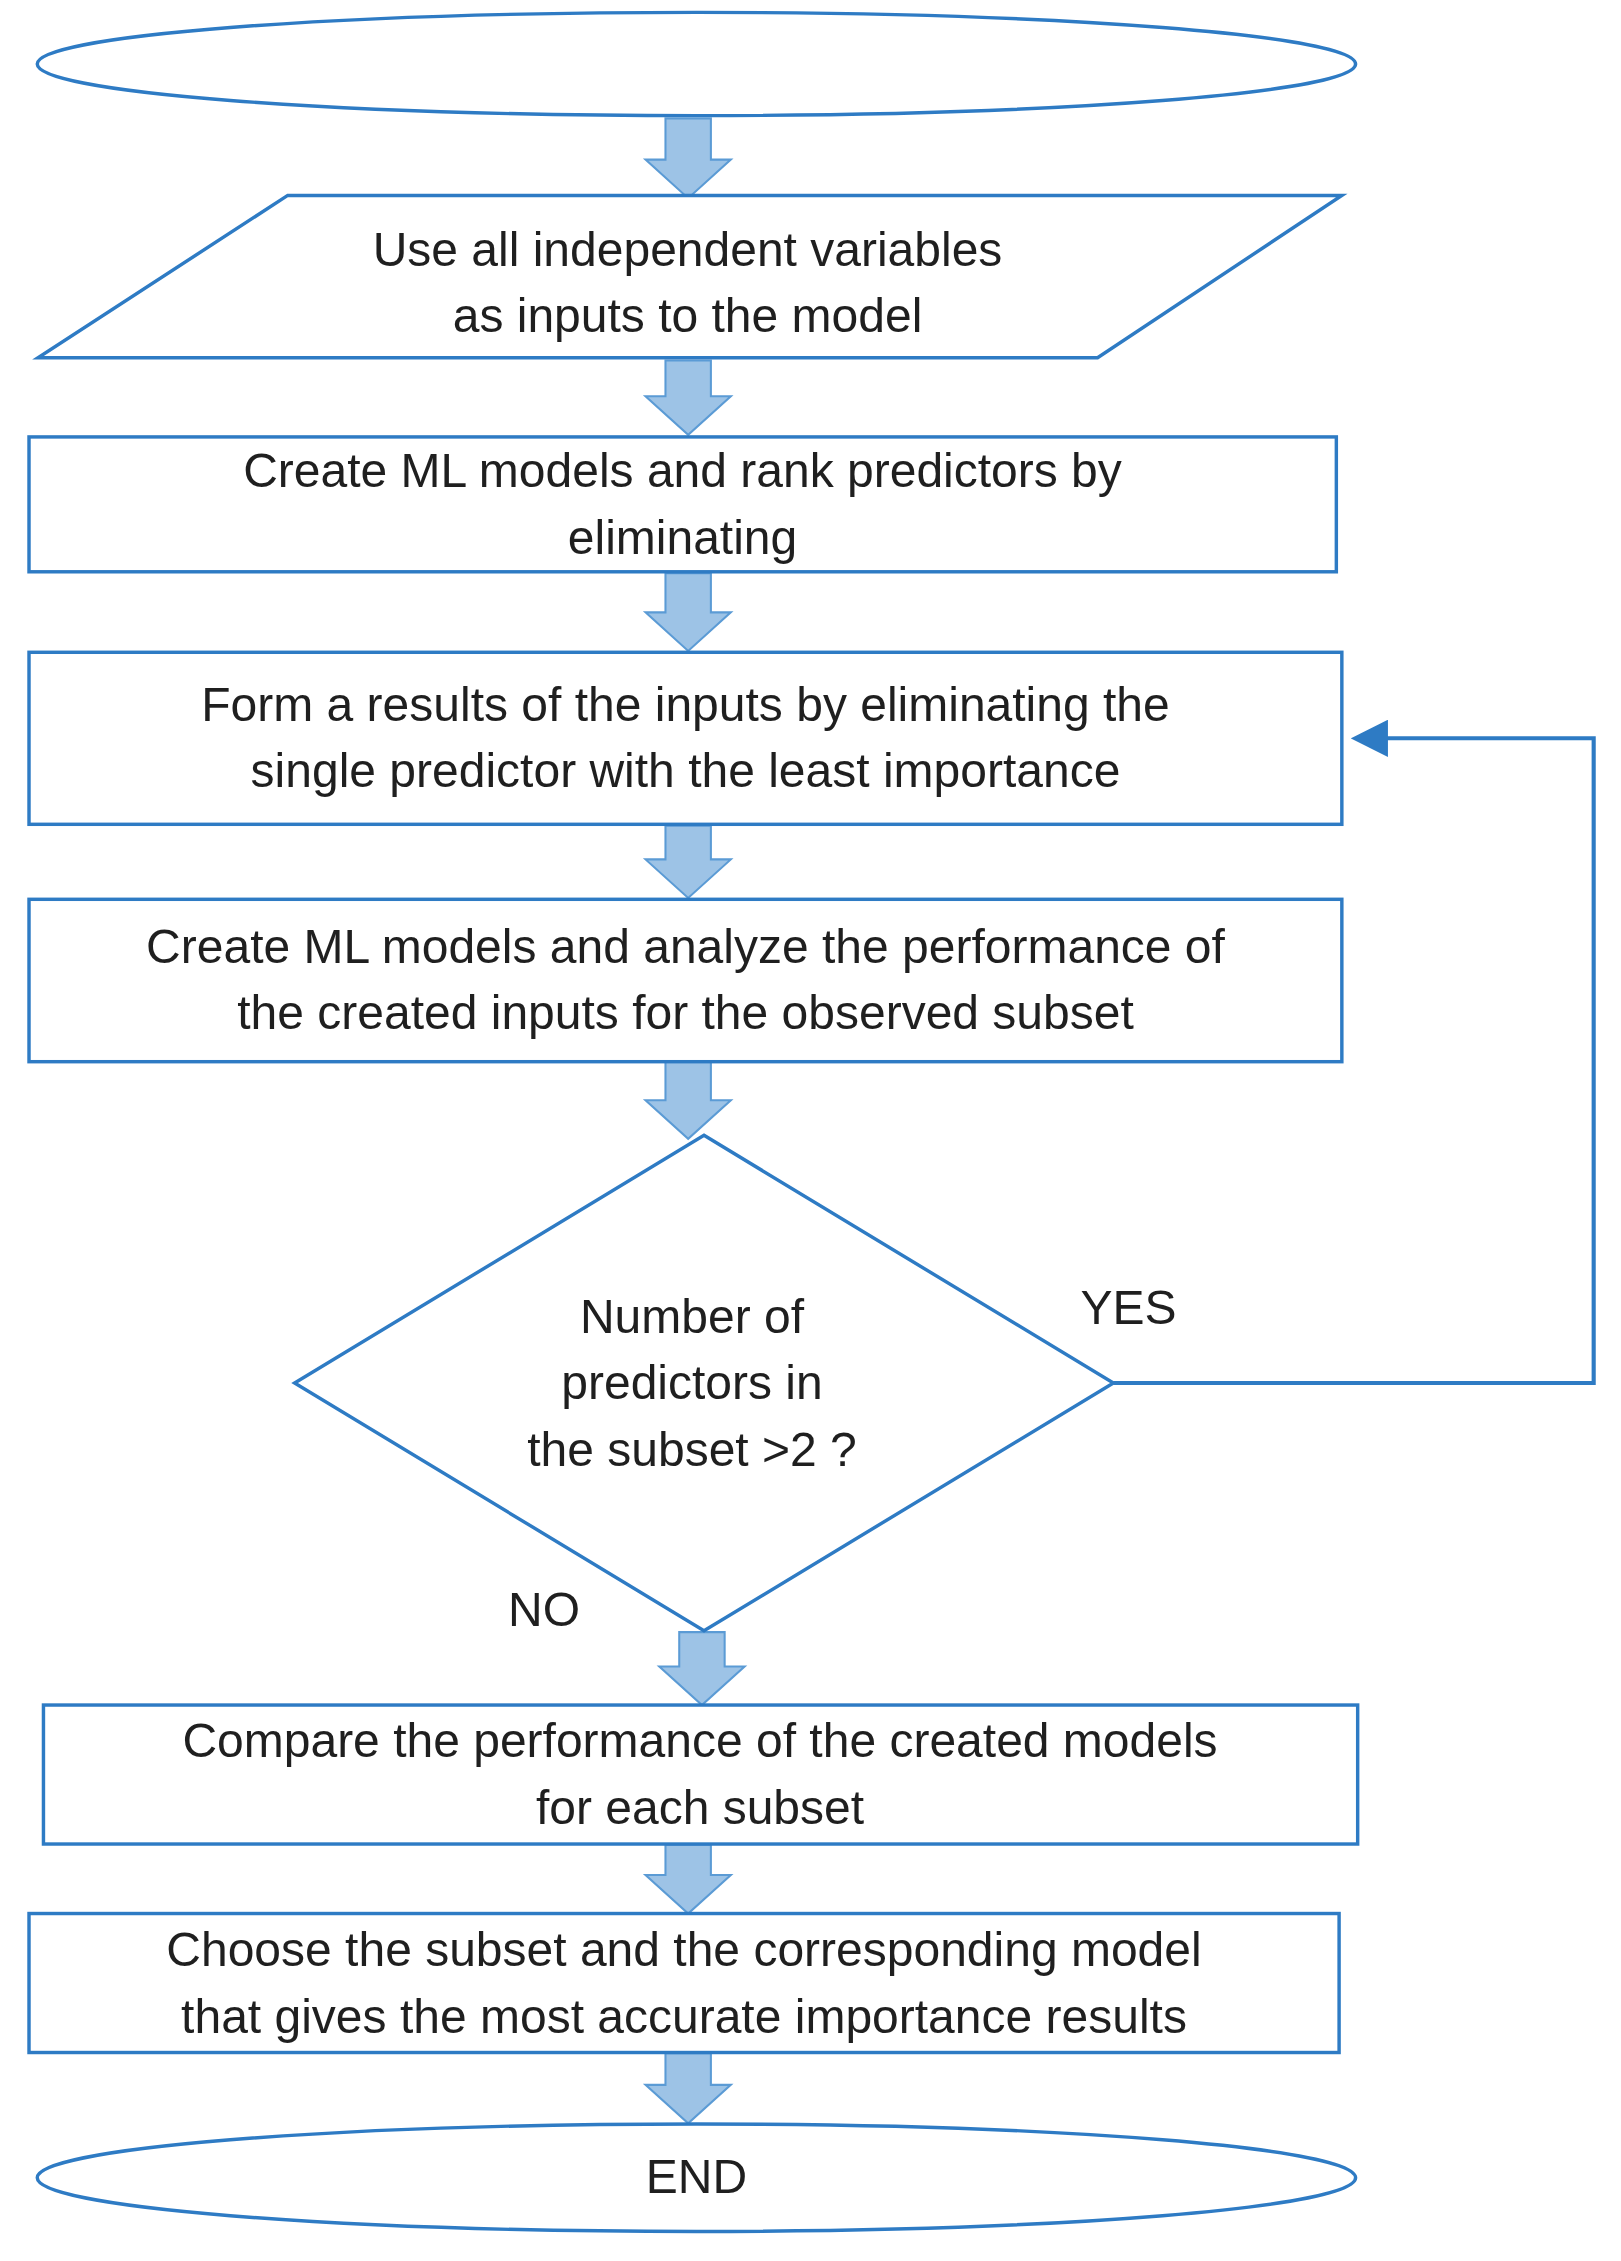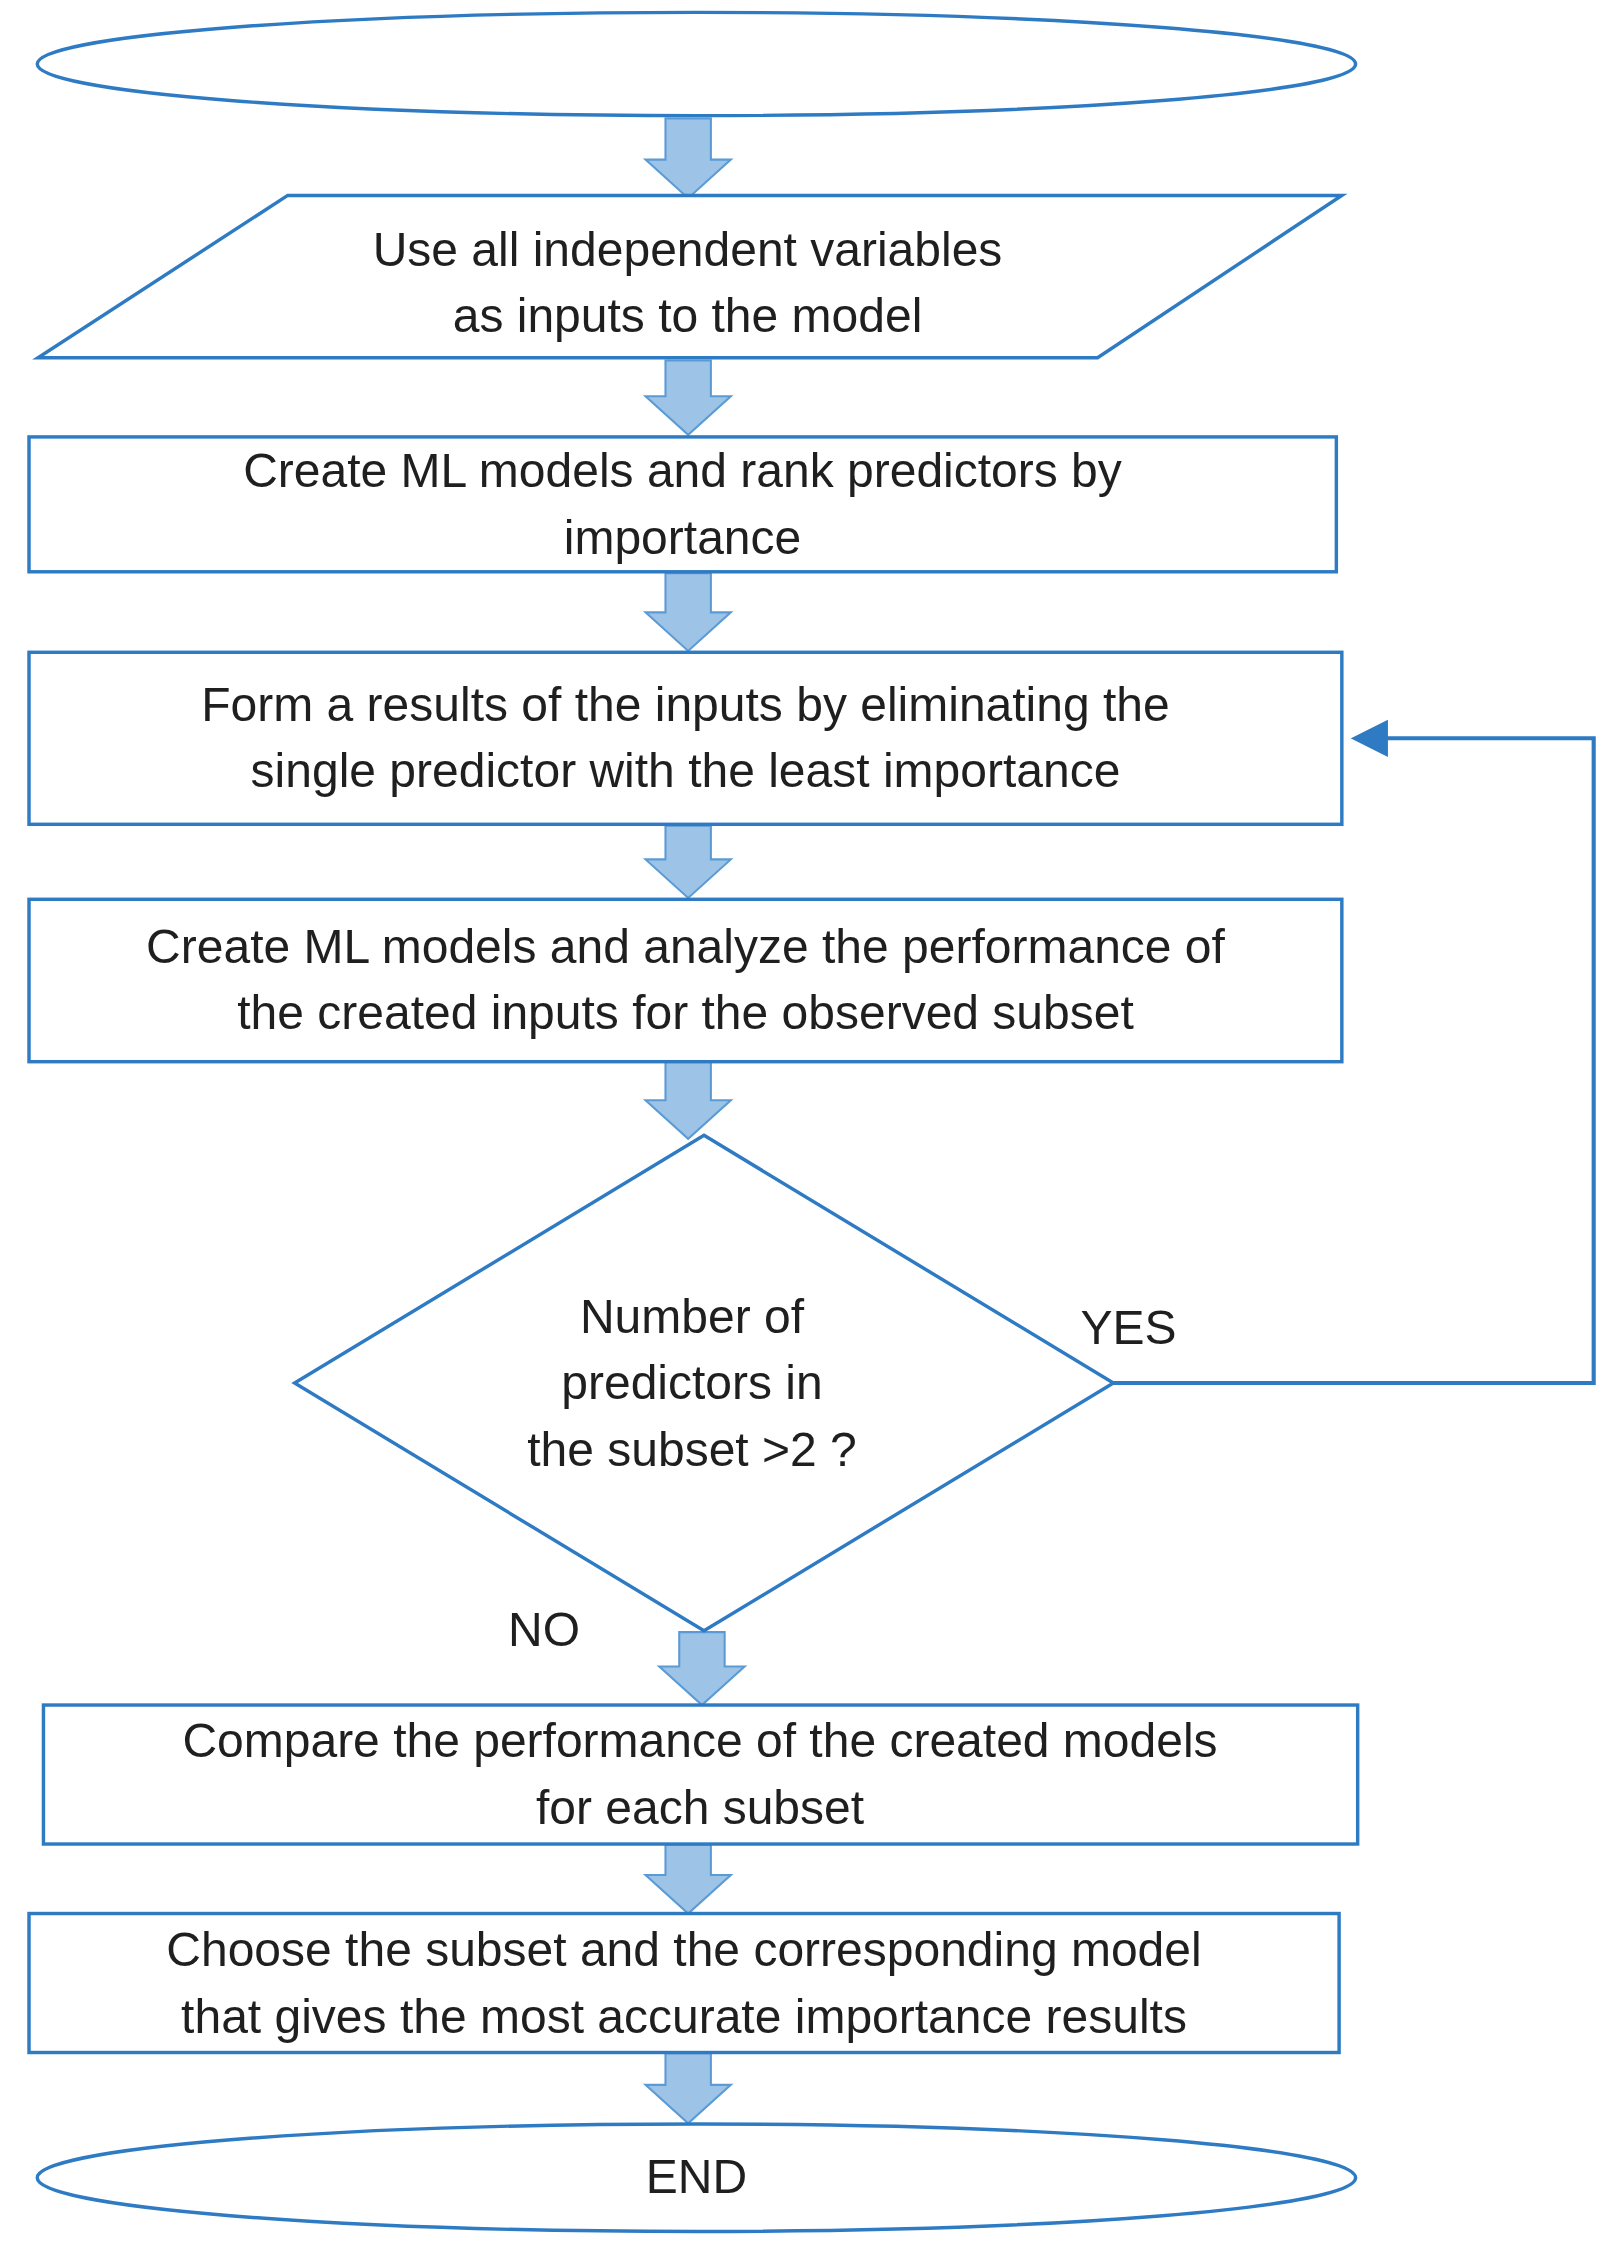--- a/index.html
+++ b/index.html
@@ -34,21 +34,21 @@
     display: flex;
     align-items: center;
     justify-content: center;
     text-align: center;
     white-space: pre-line;
     font-size: 48px;
     line-height: 1.38;
     color: var(--text, #1F1F1F);
     pointer-events: none;
   }
-  .branch-label { font-size: 48px; margin-top: 20px; }
+  .branch-label { font-size: 48px; }
 </style>
 </head>
 <body>
 
 <div id="canvas">
 
   <svg id="shapes" width="1622" height="2261" viewBox="0 0 2357 3286">
     <defs>
       <marker id="arrow-head" markerWidth="9" markerHeight="9" refX="7" refY="4.5" orient="auto" markerUnits="strokeWidth">
         <path d="M0,0 L9,4.5 L0,9 z"></path>
@@ -79,21 +79,21 @@
     <polyline class="connector" points="1618,2010 2316,2010 2316,1073 1975,1073" marker-end="url(#arrow-head)"></polyline>
 
     <ellipse class="shape" cx="1012" cy="3165" rx="958" ry="78"></ellipse>
   </svg>
 
 
   <div class="label" style="left:206px; top:202px;  width:963px; height:162px;">Use all independent variables
 as inputs to the model</div>
 
   <div class="label" style="left:29px;  top:437px;  width:1307px; height:135px;">Create ML models and rank predictors by
-importance</div>
+eliminating</div>
 
   <div class="label" style="left:29px;  top:652px;  width:1313px; height:172px;">Form a results of the inputs by eliminating the
 single predictor with the least importance</div>
 
   <div class="label" style="left:29px;  top:899px; width:1313px; height:162px;">Create ML models and analyze the performance of
 the created inputs for the observed subset</div>
 
   <div class="label" style="left:420px; top:1239px; width:544px;  height:289px;">Number of
 predictors in
 the subset &gt;2 ?</div>

